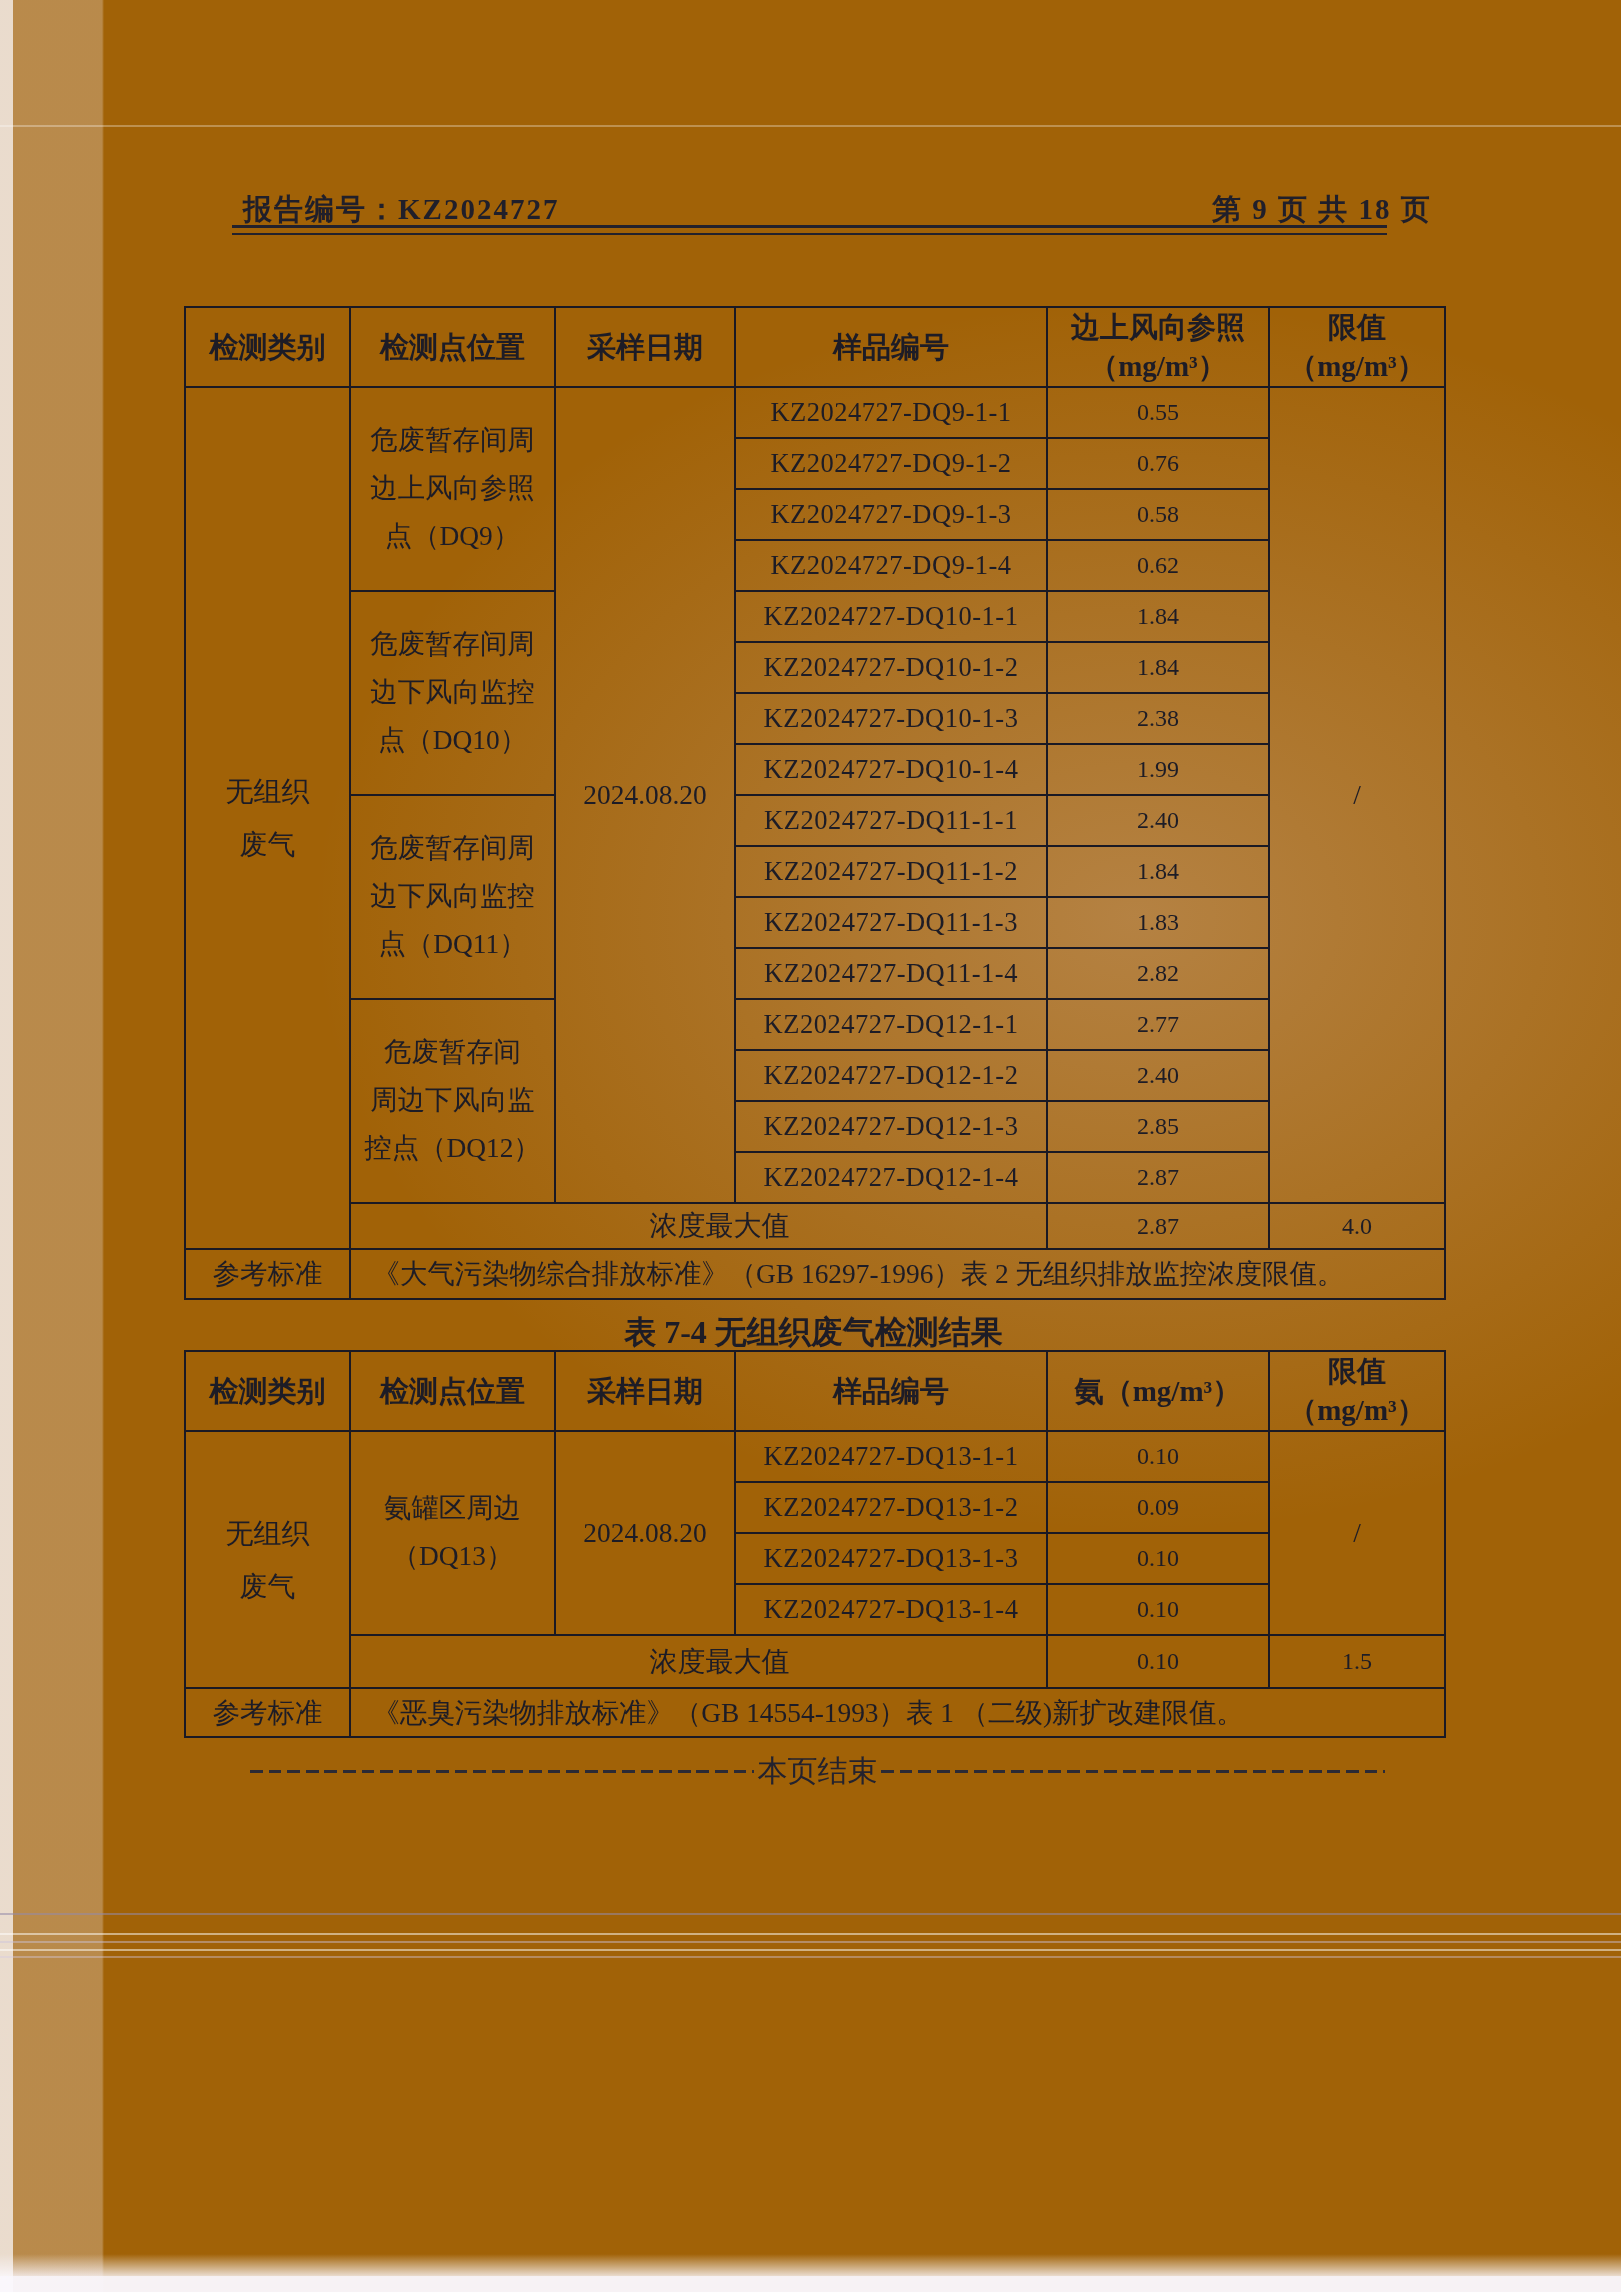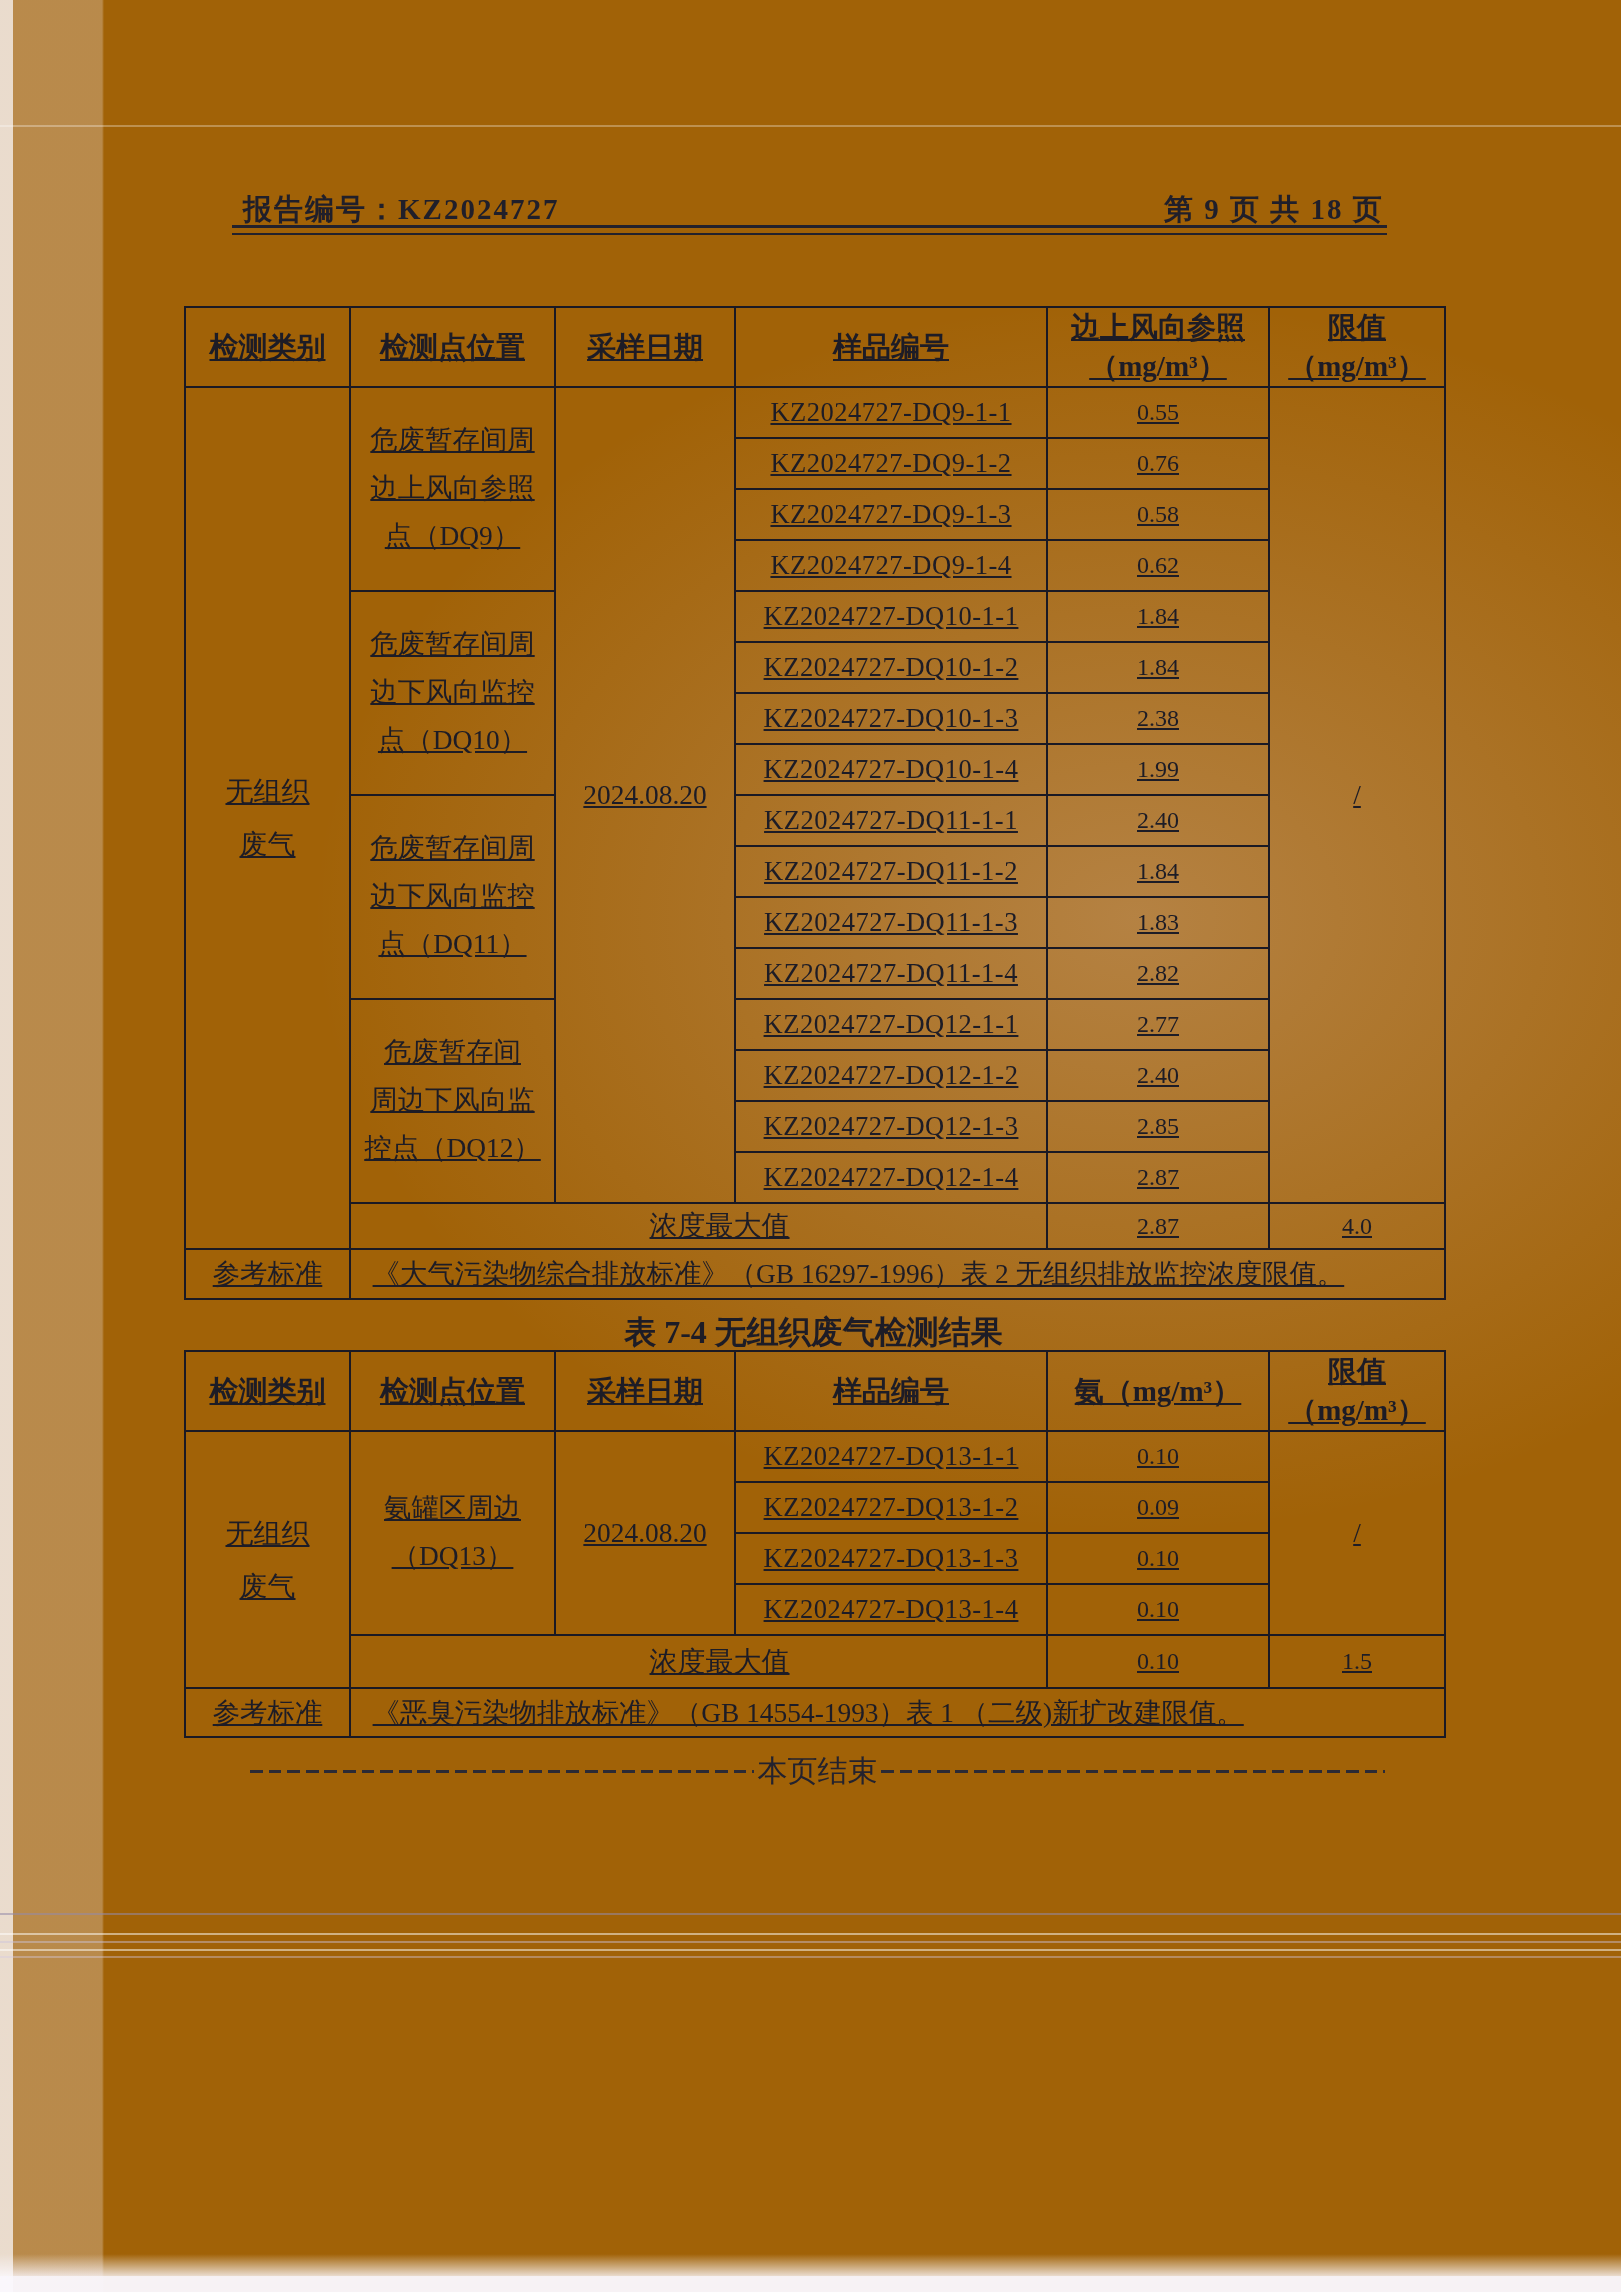--- a/index.html
+++ b/index.html
@@ -10,42 +10,42 @@
     background:
       linear-gradient(90deg,rgba(252,250,255,.8) 0 12.7px,rgba(247,242,252,.28) 12.7px 102px,rgba(0,0,0,0) 104px),
       linear-gradient(0deg,rgba(252,250,255,.85) 0 15.7px,rgba(0,0,0,0) 39px),
       radial-gradient(1176px 882px at 70% 40%,rgba(240,225,245,.25),rgba(0,0,0,0) 70%);}
   .scanline{position:absolute;left:0;width:1621px;pointer-events:none;}
   .rule{position:absolute;background:#22212c;}
   .hdr-text{position:absolute;font-size:29px;font-weight:700;letter-spacing:2px;color:#201f2a;}
   .tbl-title{position:absolute;left:184px;width:1259px;text-align:center;font-size:32px;font-weight:700;color:#1d1c26;}
   table{position:absolute;border-collapse:collapse;table-layout:fixed;font-size:27.4px;color:#1d1c26;}
   td,th{border:2px solid #1a1924;text-align:center;vertical-align:middle;padding:0 5.9px;overflow:hidden;}
-  table{border:2.9px solid #15141f;text-decoration:underline;}
+  table{border:2.9px solid #15141f;}
   th{font-size:29px;font-weight:700;line-height:1.35;}
   .preline{white-space:pre-line;}
   .loc{line-height:1.75;font-size:27.4px;}
   .cat{line-height:1.9;font-size:28px;}
   .id{font-size:26.5px;letter-spacing:0.5px;}
   .val{font-size:24px;}
   .date{font-size:27.4px;}
   .lim{font-size:27.4px;}
   .ref-text{text-align:left;padding-left:21.6px;font-size:27.4px;}
   .maxlbl{font-size:28px;padding-left:48px;}
   #endline{position:absolute;left:250px;top:1753px;width:1135px;height:37px;display:flex;align-items:center;color:#23222e;}
   .dash{flex:1;height:3.9px;background:repeating-linear-gradient(90deg,#2b2a35 0 12.7px,rgba(0,0,0,0) 12.7px 18.6px);}
   #endline .lbl{font-size:30px;font-weight:400;padding:0 3.9px;white-space:nowrap;}
 </style>
 </head>
 <body>
 
 <div id="page">
 
   <div class="hdr-text" style="left:243px;top:190px;">报告编号：KZ2024727</div>
-  <div class="hdr-text" style="left:1164px;top:190px;">第 9 页 共 18 页</div>
+  <div class="hdr-text" style="left:1212px;top:190px;">第 9 页 共 18 页</div>
   <div class="rule" style="left:232px;top:225px;width:1155px;height:2.9px;"></div>
   <div class="rule" style="left:232px;top:233px;width:1155px;height:2px;"></div>
 
 
   <table style="left:184px;top:306px;width:1259px;">
     <colgroup>
         <col style="width:165px">
         <col style="width:205px">
         <col style="width:180px">
         <col style="width:312px">

